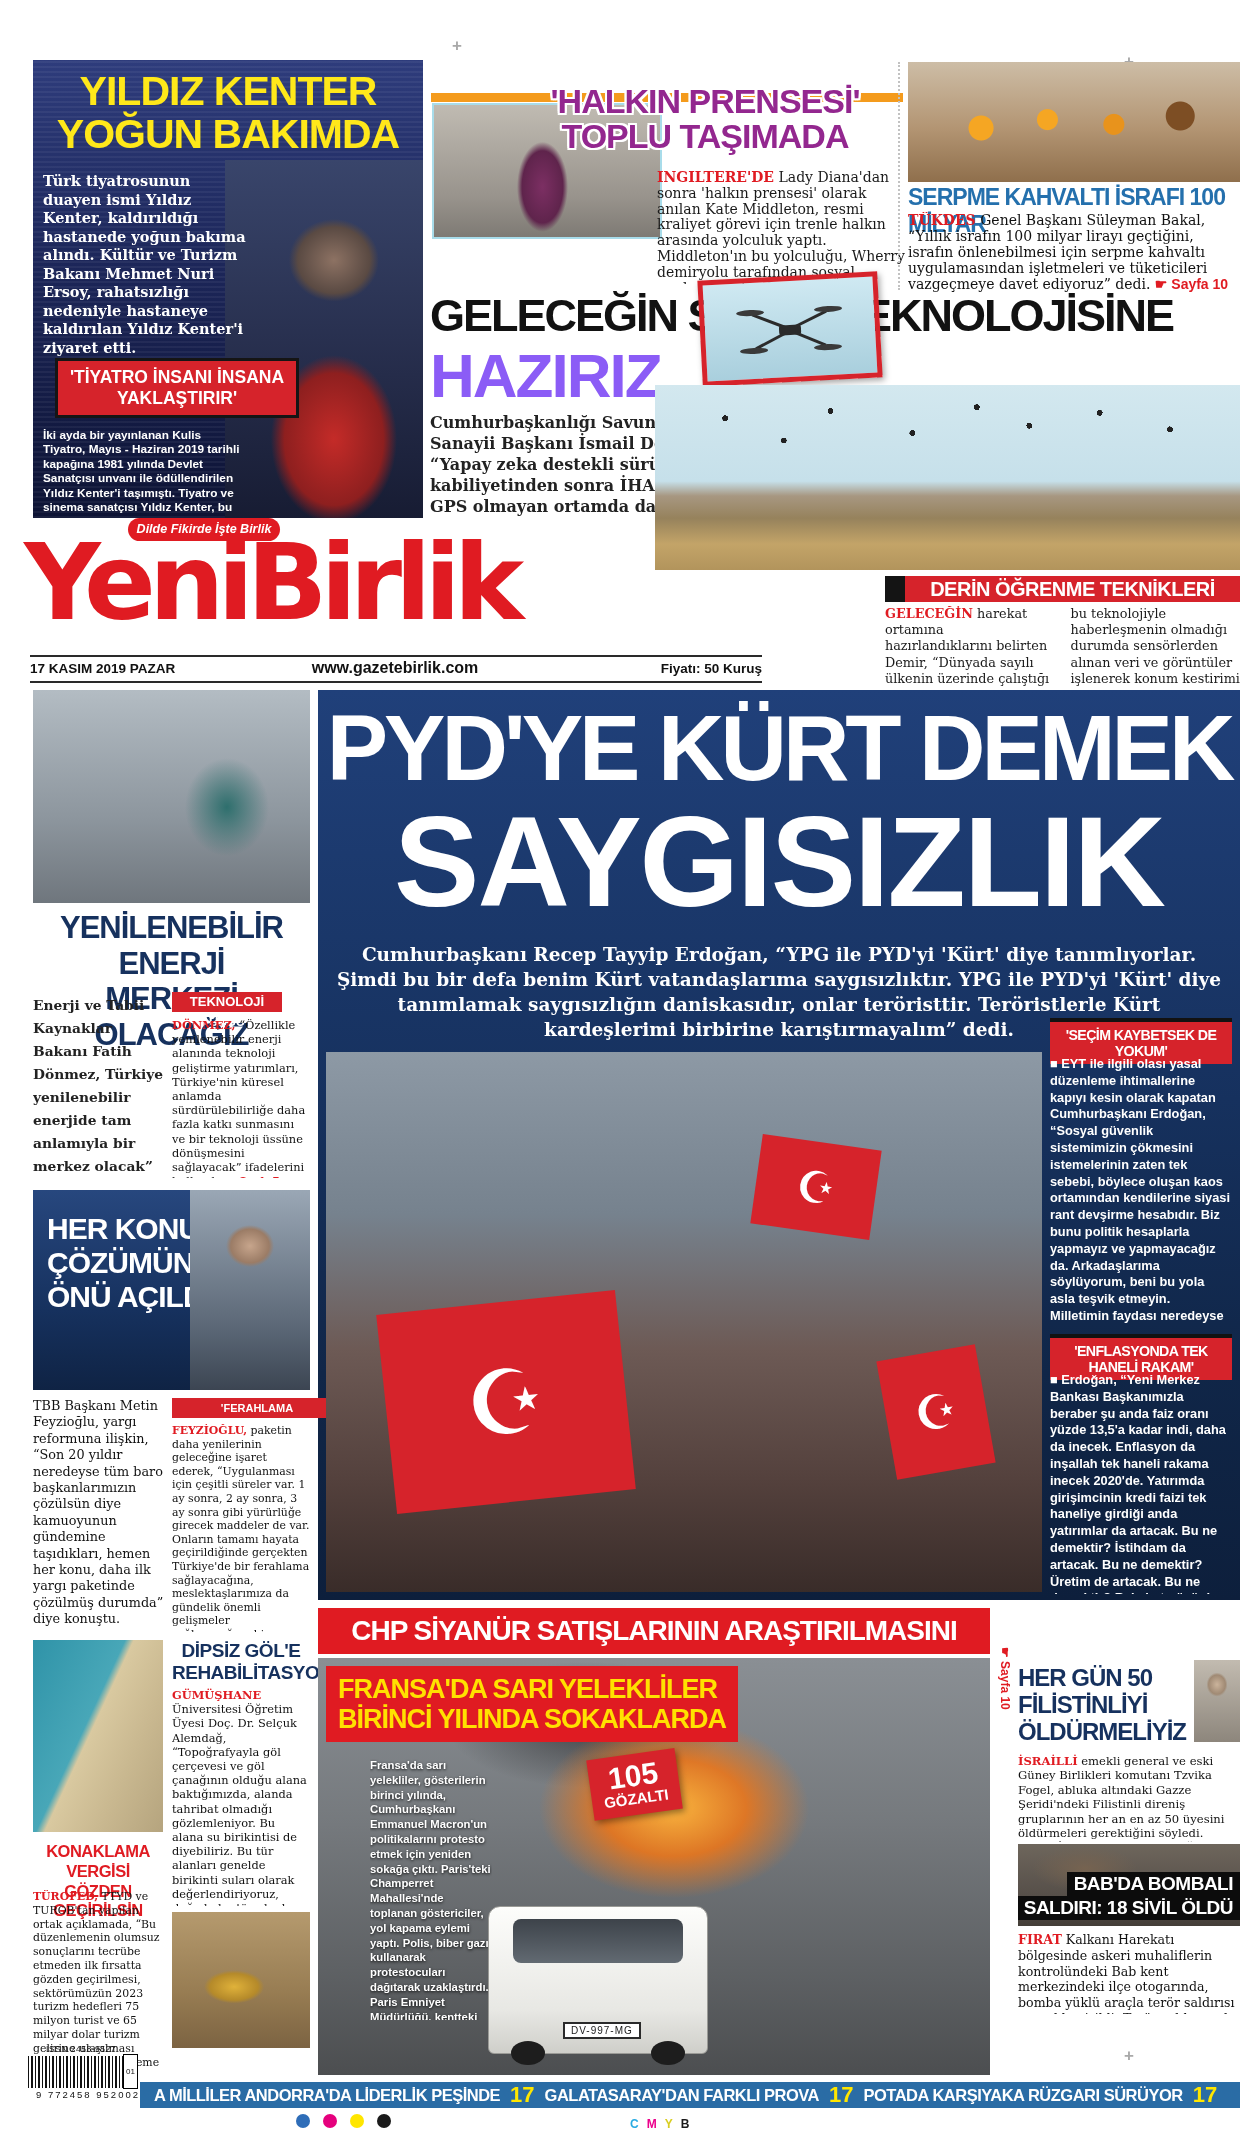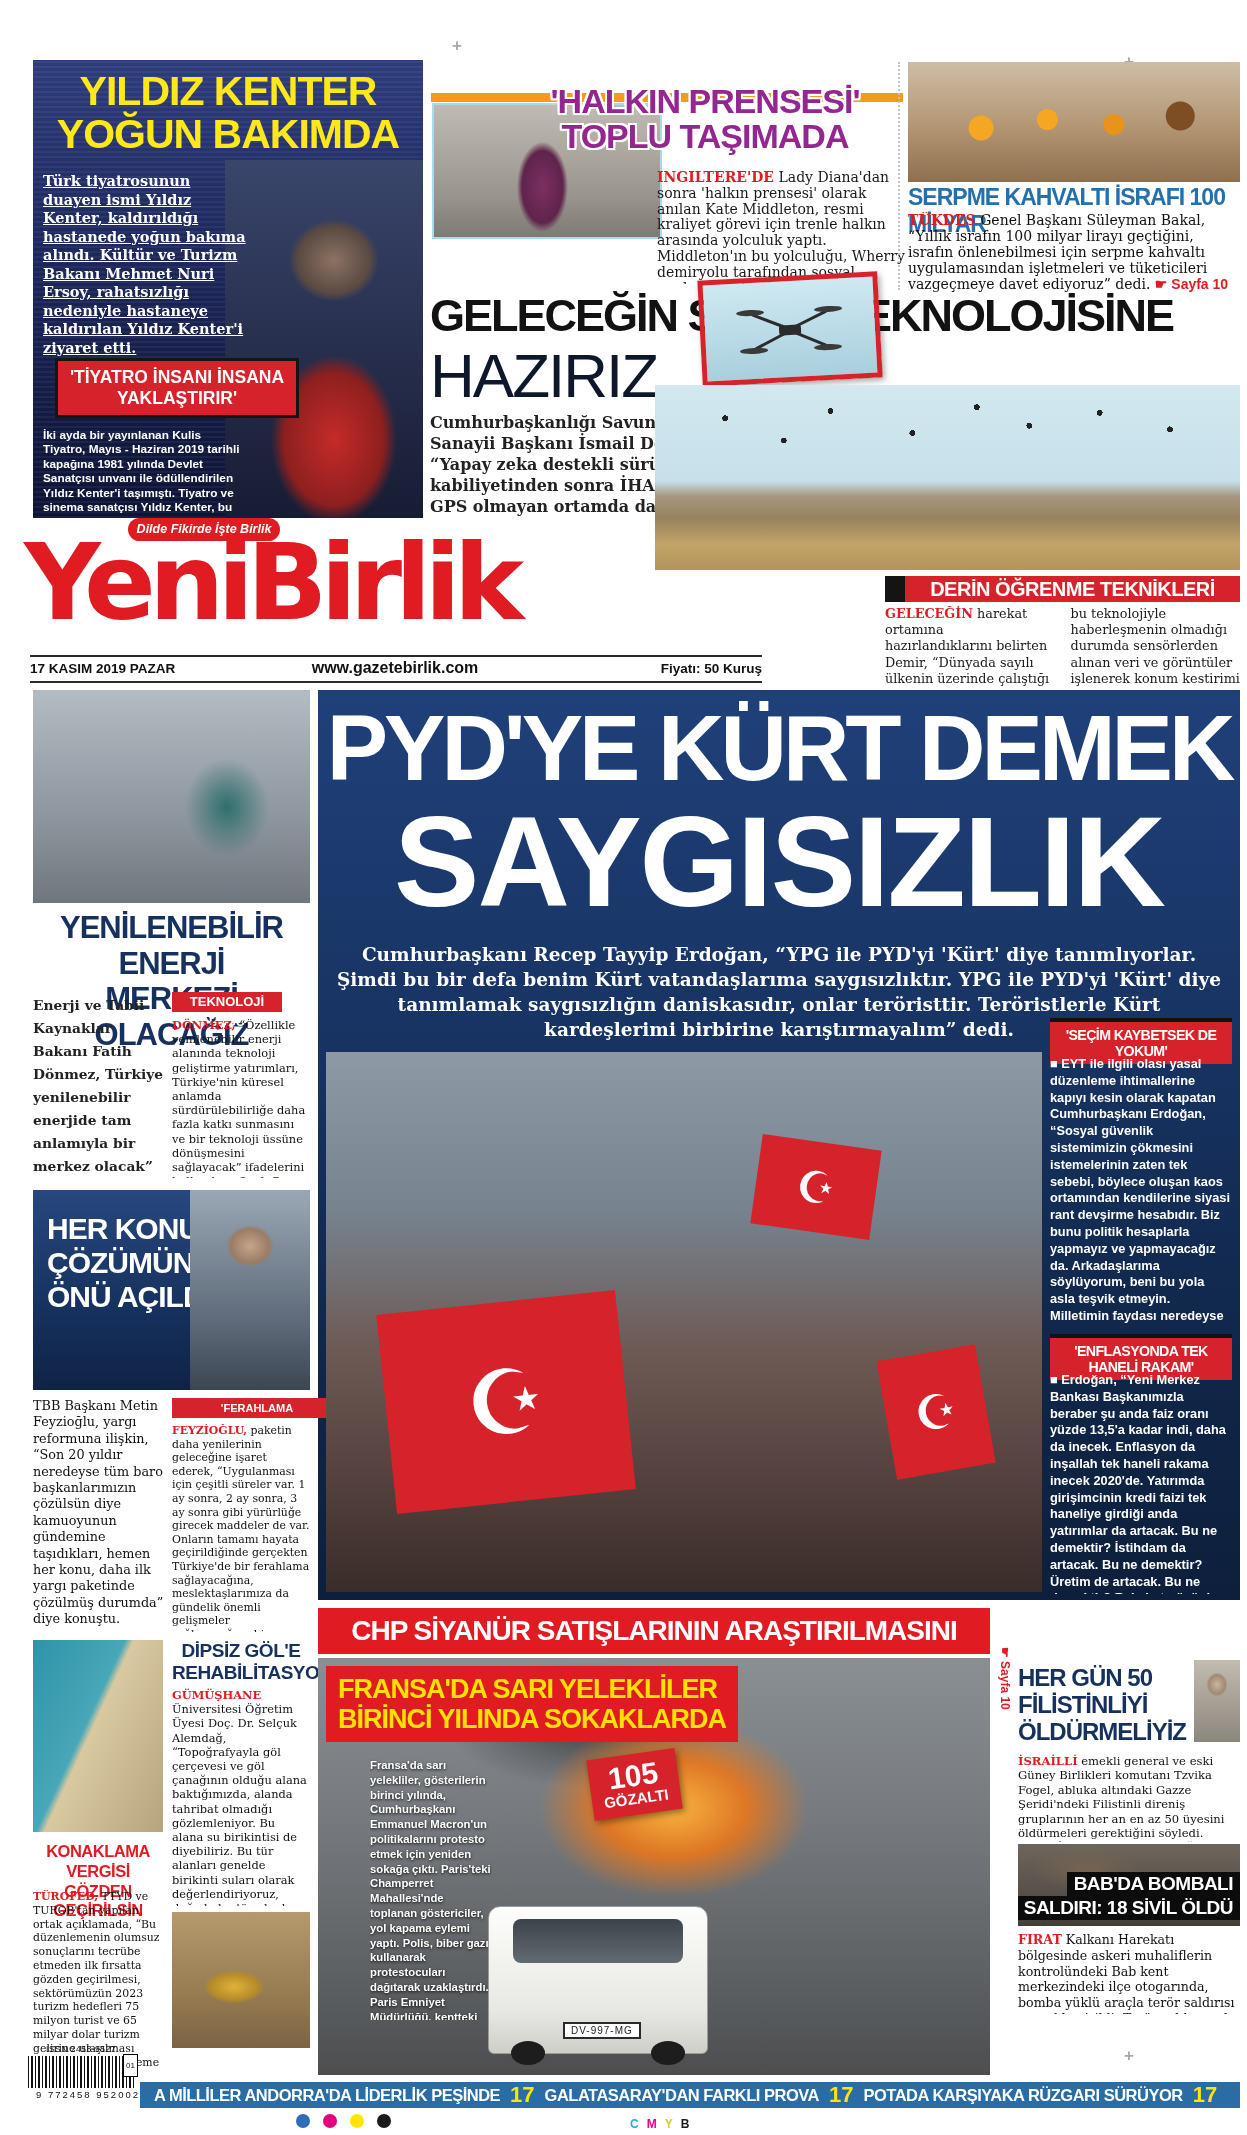--- a/index.html
+++ b/index.html
@@ -11,21 +11,21 @@
   .pref{color:#e01b22;font-family:"Liberation Sans",sans-serif;font-weight:bold;white-space:nowrap;}
   .photo{position:absolute;overflow:hidden;}
   .crop{position:absolute;color:#a9a9a9;font-size:17px;font-weight:bold;}
 
   
   #yildiz-box{left:33px;top:60px;width:390px;height:458px;
     background:linear-gradient(180deg,#2e3c7c 0%,#1c2659 45%,#0d1334 100%);}
   #yildiz-box .scan{position:absolute;inset:0;background:repeating-linear-gradient(0deg,rgba(255,255,255,.05) 0 2px,transparent 2px 5px);}
   .yz-h{position:relative;text-align:center;color:#ffe81a;font-weight:800;font-size:41px;line-height:1.04;letter-spacing:-1px;padding-top:10px;}
   .yz-h2{padding-top:0;}
-  #yz-intro{left:10px;top:112px;width:208px;color:#fff;font-weight:bold;font-size:14.5px;line-height:18.5px;text-decoration:underline;}
+  #yz-intro{left:10px;top:112px;width:208px;color:#fff;font-weight:bold;font-size:14.5px;line-height:18.5px;}
   #yz-photo{left:192px;top:100px;width:198px;height:358px;
     background:radial-gradient(ellipse 90px 120px at 55% 78%,#c42b28 0%,#8e1f1f 55%,rgba(0,0,0,0) 70%),
                radial-gradient(ellipse 60px 55px at 55% 28%,#8d7263 0%,#5a4a43 60%,rgba(0,0,0,0) 75%),
                linear-gradient(180deg,#39456b 0%,#252c4a 60%,#171c33 100%);}
   #yz-quote{left:22px;top:298px;width:230px;background:#d6232b;border:3px solid #151515;color:#fff;
     font-weight:800;font-size:17.5px;line-height:1.2;text-align:center;padding:6px 4px;}
   #yz-body{left:10px;top:368px;width:200px;color:#fff;font-weight:bold;font-size:11.8px;line-height:14.4px;height:86px;overflow:hidden;}
 
   
   #orange-bar{left:431px;top:93px;width:472px;height:9px;background:#f49b1d;}
@@ -43,21 +43,21 @@
     background:radial-gradient(circle 14px at 22% 55%,#f5a623 0 12px,rgba(0,0,0,0) 13px),
                radial-gradient(circle 12px at 42% 48%,#f5a623 0 10px,rgba(0,0,0,0) 11px),
                radial-gradient(circle 12px at 62% 52%,#e8931c 0 10px,rgba(0,0,0,0) 11px),
                radial-gradient(circle 16px at 82% 45%,#7d4e24 0 14px,rgba(0,0,0,0) 15px),
                linear-gradient(180deg,#cdbda6 0%,#b39573 55%,#8f6f4c 100%);}
   #serpme-headline{left:908px;top:184px;width:332px;color:#2470ad;font-weight:800;font-size:23px;letter-spacing:-1px;}
   #serpme-body{left:908px;top:212px;width:332px;height:80px;font-size:14px;line-height:16px;overflow:hidden;}
 
   
   #savas-h1{left:430px;top:290px;width:812px;color:#121212;font-weight:800;font-size:45px;letter-spacing:-2px;white-space:nowrap;}
-  #savas-h2{left:430px;top:340px;color:#0f172a;font-weight:400;font-size:62px;letter-spacing:-2px;}
+  #savas-h2{left:430px;top:340px;color:#8b5cf6;font-weight:700;font-size:62px;letter-spacing:-2px;}
   #savas-body{left:430px;top:412px;width:300px;height:104px;font-weight:bold;font-size:16px;line-height:21px;color:#222;overflow:hidden;}
   #drone-inset{left:700px;top:276px;width:170px;height:96px;border:5px solid #d6232b;background:linear-gradient(180deg,#cfe9f2,#a9cfdd);
     transform:rotate(-3deg);box-shadow:2px 3px 6px rgba(0,0,0,.35);display:flex;align-items:center;justify-content:center;}
   #drone-photo{left:655px;top:385px;width:585px;height:185px;
     background:radial-gradient(circle 3px at 12% 18%,#222 97%,transparent),radial-gradient(circle 3px at 22% 30%,#222 97%,transparent),
       radial-gradient(circle 3px at 30% 14%,#222 97%,transparent),radial-gradient(circle 3px at 44% 26%,#222 97%,transparent),
       radial-gradient(circle 3px at 55% 12%,#222 97%,transparent),radial-gradient(circle 3px at 64% 22%,#222 97%,transparent),
       radial-gradient(circle 3px at 76% 15%,#222 97%,transparent),radial-gradient(circle 3px at 88% 24%,#222 97%,transparent),
       linear-gradient(180deg,#d3e8ef 0%,#c6e0ea 52%,#a79781 60%,#96825c 72%,#c3a468 86%,#b2945c 100%);}
 
@@ -169,21 +169,21 @@
   #bab-body{left:1018px;top:1932px;width:222px;height:82px;font-size:12.6px;line-height:15.8px;overflow:hidden;}
 
   
   #bottom-bar{left:140px;top:2082px;width:1100px;height:26px;background:#2a6ca5;display:flex;align-items:center;justify-content:space-between;padding:0 14px;box-sizing:border-box;}
   #bottom-bar .lbl{color:#fff;font-weight:800;font-size:16.5px;letter-spacing:-0.5px;white-space:nowrap;}
   #bottom-bar .pg{color:#ffe600;font-weight:900;font-size:22px;margin:0 10px;}
   #barcode-block{left:22px;top:2044px;width:118px;height:70px;}
   #barcode-block .issn{font-size:8.5px;text-align:center;letter-spacing:0.5px;}
   #barcode-block .bars{margin:2px 6px 1px 6px;height:32px;background:repeating-linear-gradient(90deg,#111 0,#111 1.5px,#fff 1.5px,#fff 3.5px);}
   #barcode-block .bnum{font-size:9.5px;text-align:right;letter-spacing:2px;}
-  #barcode-block .ed{position:absolute;top:10px;right:2px;font-size:8px;border:1px solid #000;background:#fff;padding:6px 2px;}
+  #barcode-block .ed{position:absolute;top:10px;right:2px;font-size:8px;border:1px solid #000;background:#fff;padding:12px 2px;}
   #reg-dots{left:296px;top:2114px;display:flex;gap:13px;}
   #reg-dots span{width:14px;height:14px;border-radius:50%;display:inline-block;}
   #cmyb{left:630px;top:2117px;font-weight:bold;font-size:12px;letter-spacing:8px;}
 </style>
 </head>
 <body>
 
 <div id="sheet">
 
   <div class="crop" style="left:452px;top:36px;">+</div>

